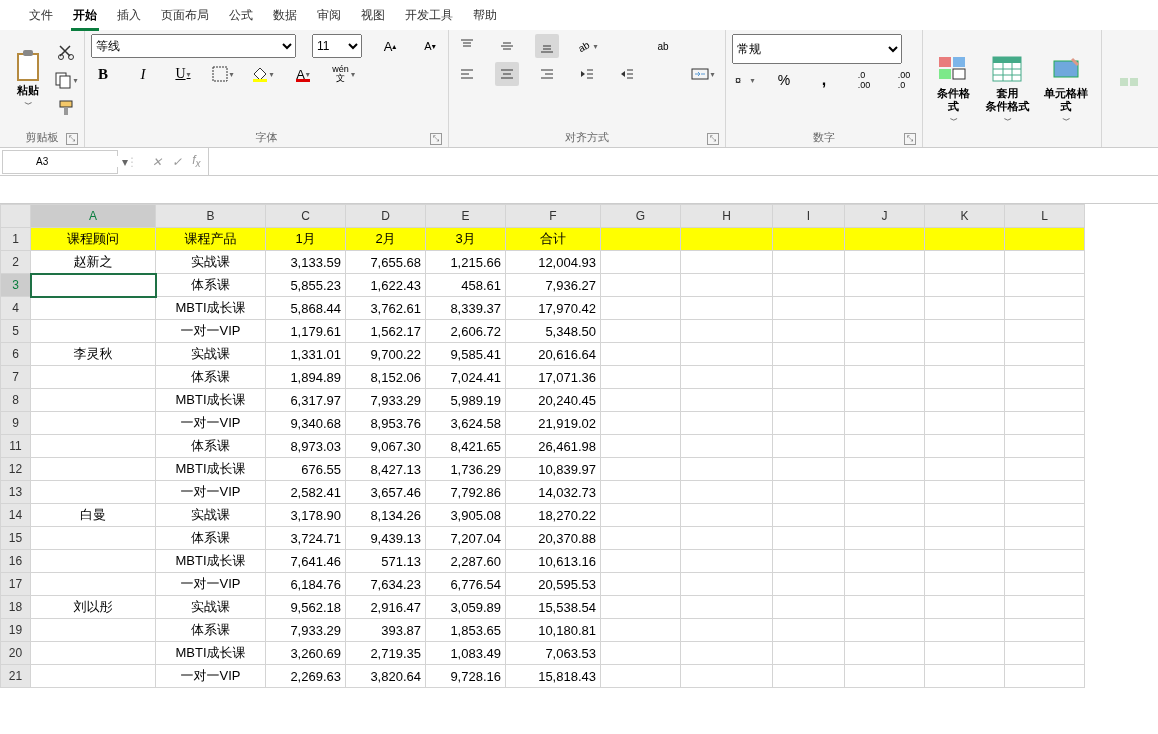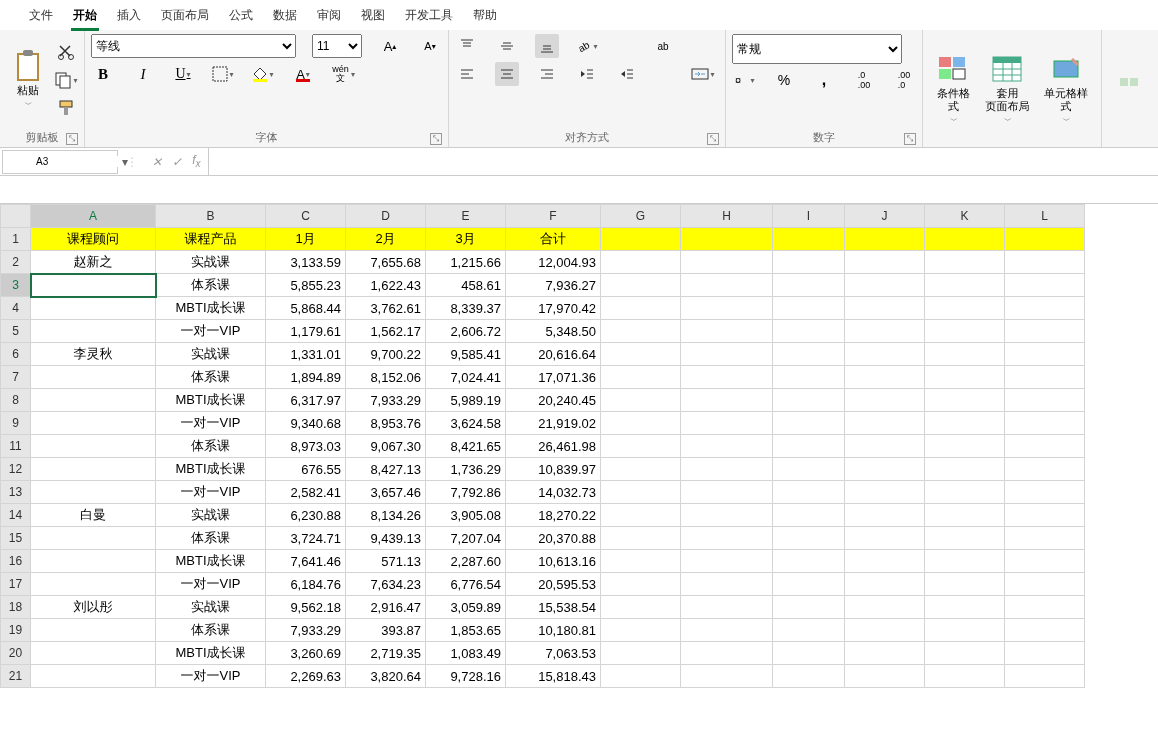--- a/index.html
+++ b/index.html
@@ -8,21 +8,21 @@
 .menubar .menu-item { padding: 5px 10px; cursor: pointer; color: #333; }
 .menubar .menu-item.active { color: #000; font-weight: bold; position: relative; }
 .menubar .menu-item.active::after { content: ""; position: absolute; bottom: -2px; left: 8px; right: 8px; height: 3px; background: #0a7d3e; }
 .ribbon { display: flex; height: 118px; border-bottom: 1px solid #ccc; background: #f5f5f5; }
 .ribbon-group { display: flex; flex-direction: column; border-right: 1px solid #d6d6d6; padding: 2px 6px 0 6px; }
 .ribbon-group .group-content { flex: 1; display: flex; align-items: center; }
 .ribbon-group .group-label { text-align: center; font-size: 11px; color: #666; padding: 2px 0; position: relative; }
 .ribbon-group .group-label .dlg-launcher { position: absolute; right: 0; bottom: 2px; width: 12px; height: 12px; border: 1px solid #999; font-size: 8px; line-height: 10px; text-align: center; cursor: pointer; }
 .big-btn { display: flex; flex-direction: column; align-items: center; justify-content: center; padding: 2px 6px; cursor: pointer; text-align: center; }
 .big-btn .icn { width: 32px; height: 32px; display: flex; align-items: center; justify-content: center; }
-.big-btn .lbl { font-size: 11px; margin-top: 2px; line-height: 13px; }
+.big-btn .lbl { font-size: 11px; margin-top: 2px; line-height: 13px; font-weight: bold; }
 .small-btn-col { display: flex; flex-direction: column; gap: 4px; margin-left: 4px; }
 .small-btn-row { display: flex; gap: 16px; margin: 2px 0; align-items: center; }
 .icon-btn { width: 24px; height: 24px; display: flex; align-items: center; justify-content: center; cursor: pointer; border-radius: 2px; }
 .dd { font-size: 8px; color: #666; margin-left: 1px; }
 select.font-sel { height: 24px; font-size: 12px; width: 205px; }
 select.size-sel { height: 24px; font-size: 12px; width: 50px; }
 select.numfmt-sel { height: 30px; font-size: 12px; width: 170px; }
 .fx-bar { display: flex; align-items: center; height: 28px; border-bottom: 1px solid #ccc; background: #fff; }
 .name-box { width: 116px; height: 24px; border: 1px solid #ccc; margin: 2px; display: flex; align-items: center; }
 .name-box input { border: none; width: 90px; font-size: 10px; padding: 0 4px; outline: none; margin-left: 29px; }
@@ -268,21 +268,21 @@
             <svg width="32" height="28" viewBox="0 0 32 28">
               <rect x="2" y="2" width="28" height="24" fill="#fff" stroke="#4a8"></rect>
               <rect x="2" y="2" width="28" height="6" fill="#4a8"></rect>
               <line x1="2" y1="14" x2="30" y2="14" stroke="#4a8"></line>
               <line x1="2" y1="20" x2="30" y2="20" stroke="#4a8"></line>
               <line x1="12" y1="2" x2="12" y2="26" stroke="#4a8"></line>
               <line x1="21" y1="2" x2="21" y2="26" stroke="#4a8"></line>
             </svg>
           </span>
         <span class="lbl" style="white-space:pre-line;"><span>套用
-页面布局</span> <span class="dd">﹀</span></span>
+条件格式</span> <span class="dd">﹀</span></span>
       </div>
       <div class="big-btn">
         <span class="icn">
             <svg width="32" height="28" viewBox="0 0 32 28">
               <rect x="4" y="6" width="24" height="16" fill="#6fa8dc" stroke="#2a5"></rect>
               <path d="M22 4 L28 10" stroke="#d98" stroke-width="3"></path>
             </svg>
           </span>
         <span class="lbl"><span>单元格样式</span><br><span class="dd">﹀</span></span>
       </div>
@@ -530,21 +530,21 @@
           <td class="num"></td>
           <td class="num"></td>
           <td class="num"></td>
           <td class="num"></td>
           <td class="num"></td>
         </tr>
         <tr>
           <th class="row-hdr">14</th>
           <td class="txt">白曼</td>
           <td class="txt">实战课</td>
-          <td class="num">6,230.88</td>
+          <td class="num">3,178.90</td>
           <td class="num">8,134.26</td>
           <td class="num">3,905.08</td>
           <td class="num">18,270.22</td>
           <td class="num"></td>
           <td class="num"></td>
           <td class="num"></td>
           <td class="num"></td>
           <td class="num"></td>
           <td class="num"></td>
         </tr>

